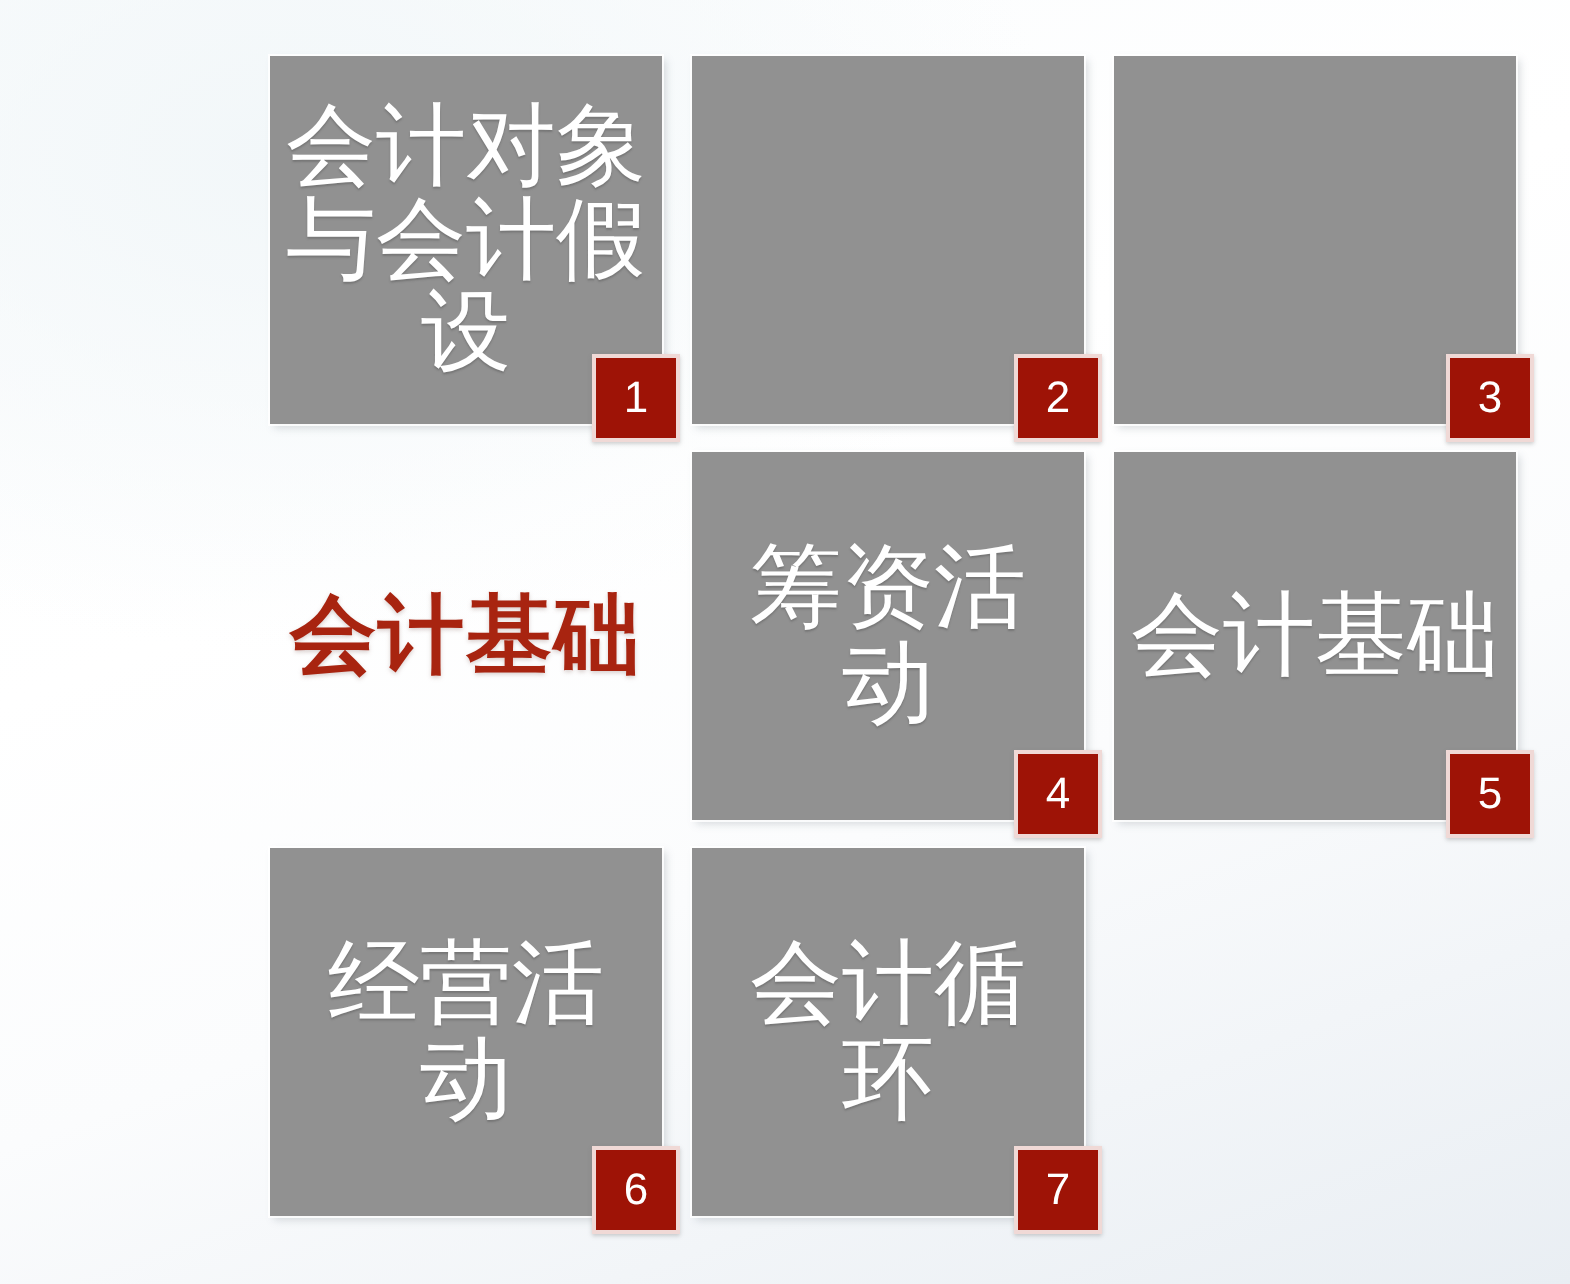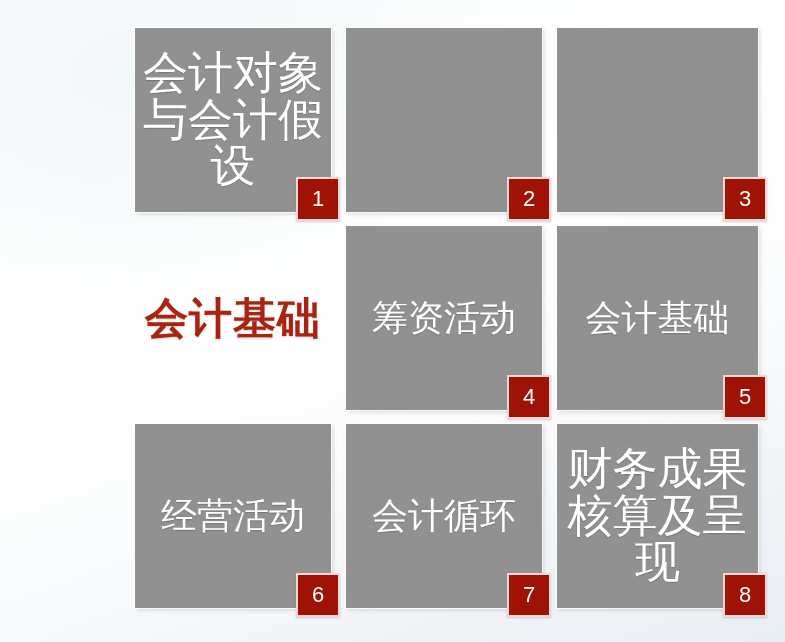--- a/index.html
+++ b/index.html
@@ -46,21 +46,21 @@
     display: flex;
     align-items: center;
     justify-content: center;
     box-sizing: border-box;
     padding: 4px 8px;
   }
 
   .tile-label {
     color: #ffffff;
     font-family: "DejaVu Sans", "Liberation Sans", sans-serif;
-    font-size: 36px;
+    font-size: 46px;
     line-height: 1.04;
     font-weight: 400;
     text-align: center;
     letter-spacing: 0px;
     word-break: break-all;
     text-shadow: 0 1px 1px rgba(70,70,70,0.35);
   }
 
   .tile-label.tight {
     font-size: 45px;
@@ -142,19 +142,15 @@
     <div class="tile">
       <span class="tile-label">经营活动</span>
       <span class="badge">6</span>
     </div>
 
     <div class="tile">
       <span class="tile-label">会计循环</span>
       <span class="badge">7</span>
     </div>
 
-    <div class="tile">
-      <span class="tile-label tight">财务成果核算及呈现</span>
-      <span class="badge">8</span>
-    </div>
 
   </div>
 </div>
 
 </body></html>

